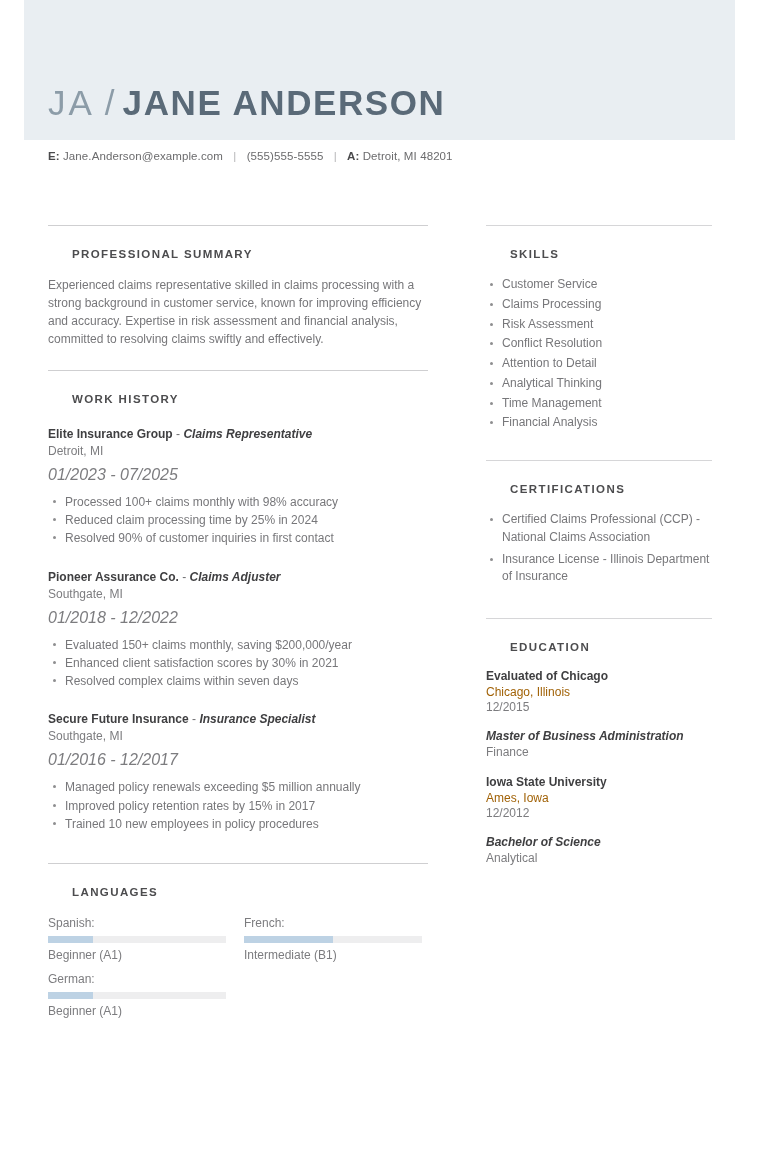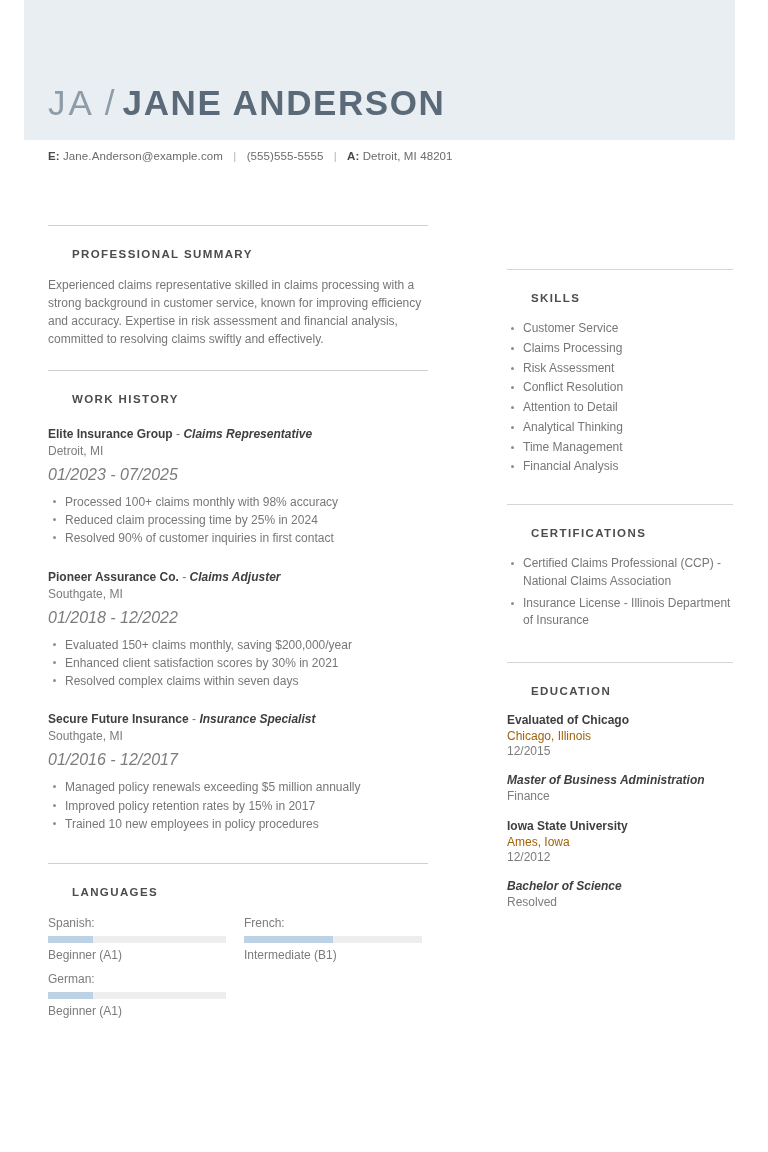--- a/index.html
+++ b/index.html
@@ -67,24 +67,23 @@
 
   
   .col-left {
     position: absolute;
     left: 48px;
     top: 225px;
     width: 380px;
   }
   .col-right {
     position: absolute;
-    left: 507px;
+    left: 486px;
     top: 225px;
     width: 226px;
-    margin-top: 44px;
   }
 
   .rule {
     height: 1px;
     background: #cfcfd1;
     width: 100%;
   }
   .rule.short { background: #d6d6d8; }
 
   .sec-title {
@@ -365,18 +364,18 @@
           <div class="edu-degree">Master of Business Administration</div>
           <div class="edu-field">Finance</div>
         </div>
       </div>
       <div class="edu-block">
         <div class="edu-school">Iowa State University</div>
         <div class="edu-place">Ames, Iowa</div>
         <div class="edu-date">12/2012</div>
         <div class="edu-deg-block">
           <div class="edu-degree">Bachelor of Science</div>
-          <div class="edu-field">Resolved</div>
+          <div class="edu-field">Analytical</div>
         </div>
       </div>
     </div>
 
 </div>
 
 </body></html>

